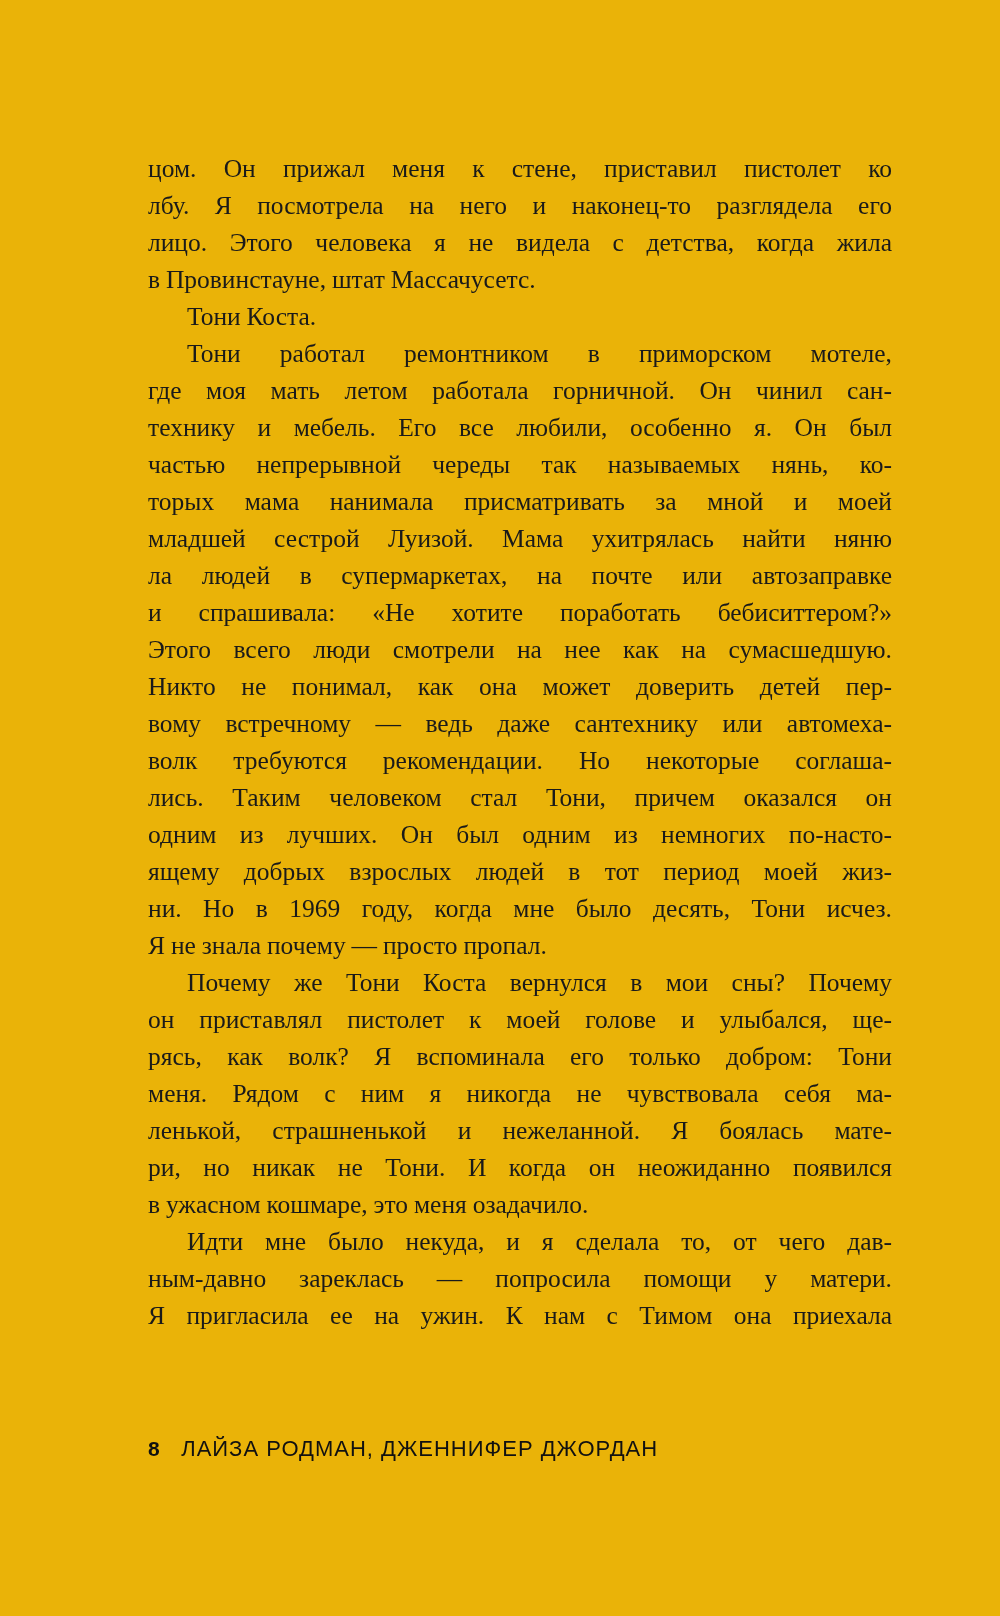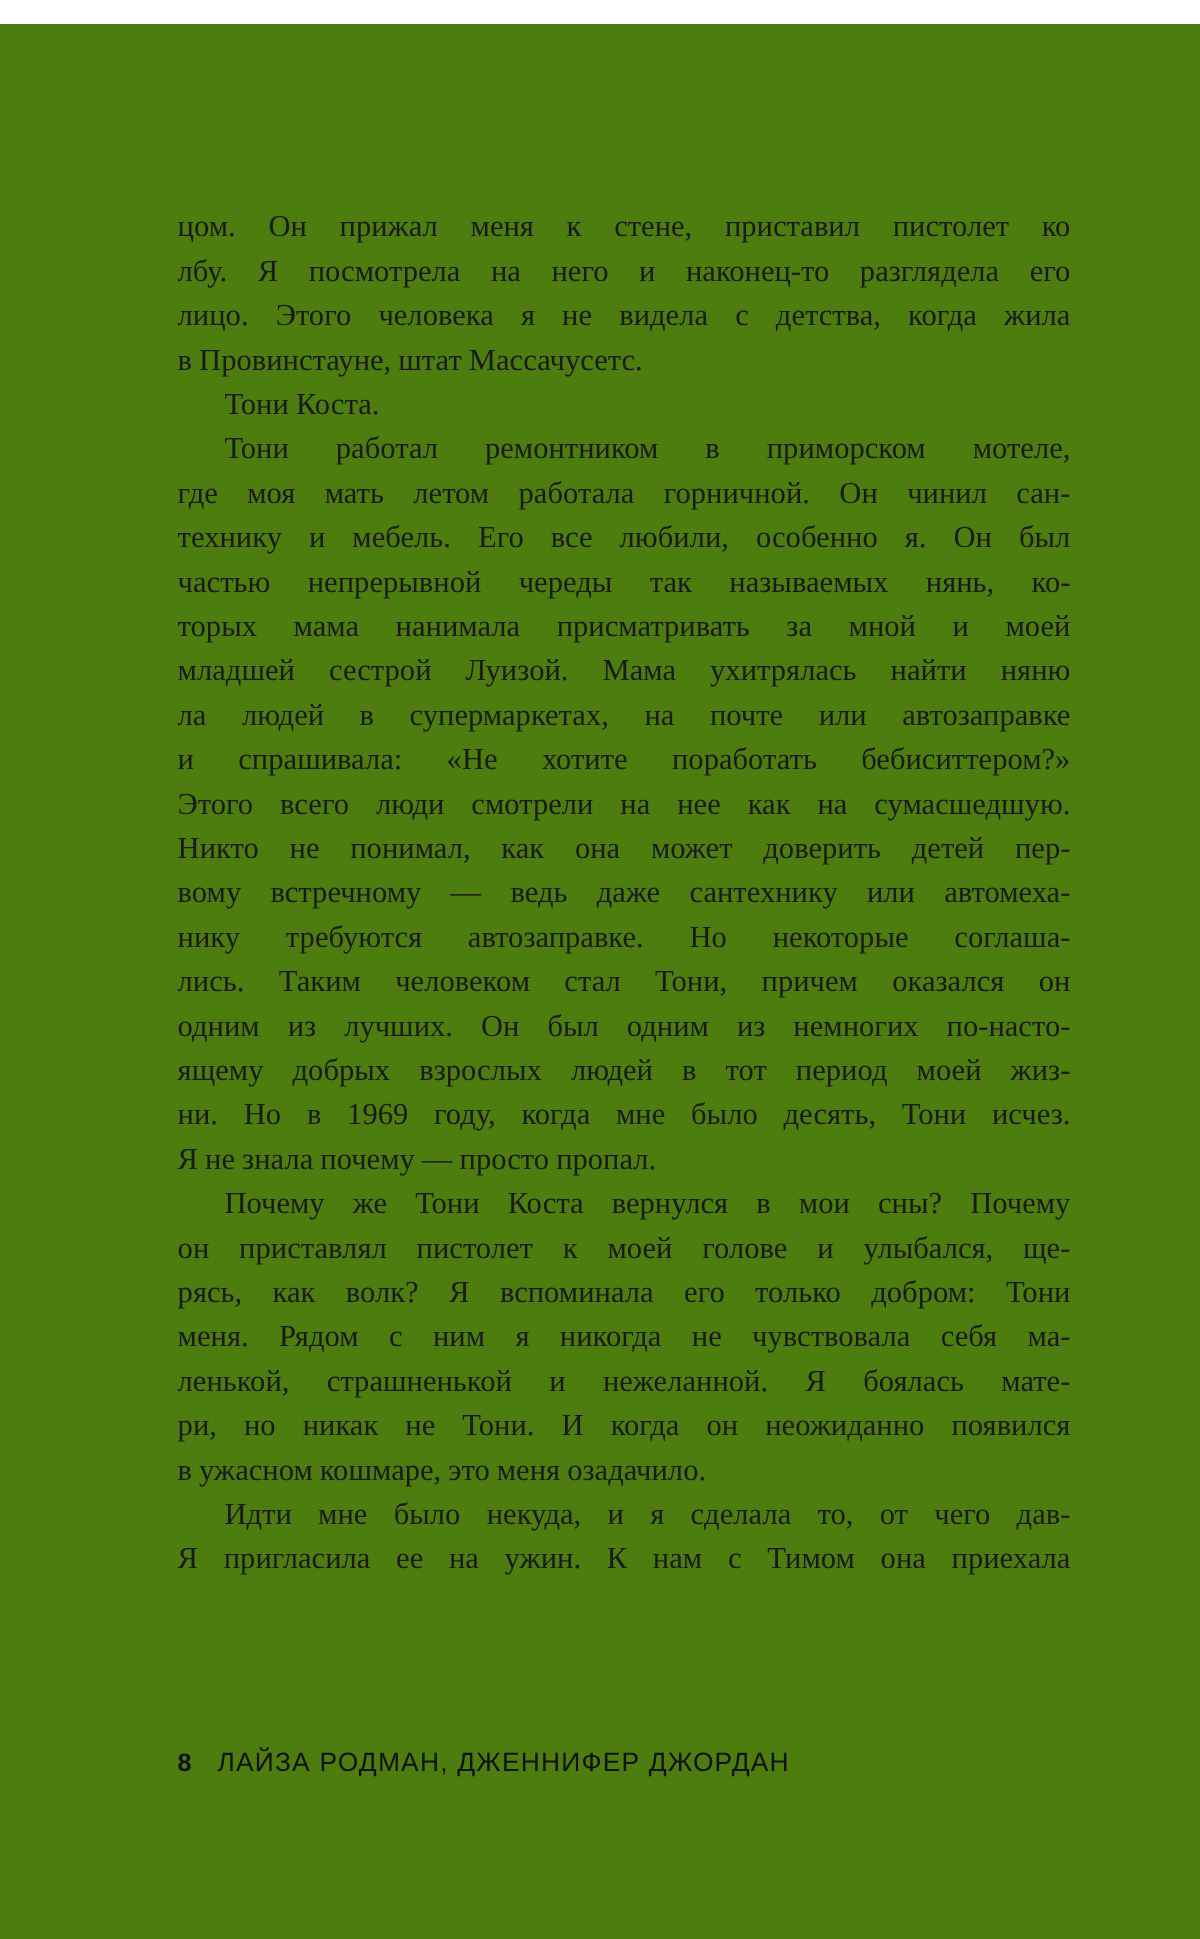--- a/index.html
+++ b/index.html
@@ -10,22 +10,21 @@
     width: 1000px;
     height: 1616px;
     background: #ffffff;
     font-family: "Liberation Serif", serif;
     position: relative;
     overflow: hidden;
   }
   .page {
     position: absolute;
     inset: 0;
-    background: #4d7c0f;
-    margin-top: 20px;
+    background: #eab308;
   }
   .text-block {
     position: absolute;
     left: 148px;
     top: 150px;
     width: 744px;
     color: #1a1a1a;
     font-size: 25.5px;
     line-height: 37px;
     word-spacing: -0.5px;
@@ -80,34 +79,35 @@
       <div class="line">где моя мать летом работала горничной. Он чинил сан-</div>
       <div class="line">технику и мебель. Его все любили, особенно я. Он был</div>
       <div class="line">частью непрерывной череды так называемых нянь, ко-</div>
       <div class="line">торых мама нанимала присматривать за мной и моей</div>
       <div class="line">младшей сестрой Луизой. Мама ухитрялась найти няню</div>
       <div class="line">ла людей в супермаркетах, на почте или автозаправке</div>
       <div class="line">и спрашивала: «Не хотите поработать бебиситтером?»</div>
       <div class="line">Этого всего люди смотрели на нее как на сумасшедшую.</div>
       <div class="line">Никто не понимал, как она может доверить детей пер-</div>
       <div class="line">вому встречному — ведь даже сантехнику или автомеха-</div>
-      <div class="line">нику требуются автозаправке. Но некоторые соглаша-</div>
+      <div class="line">волк требуются рекомендации. Но некоторые соглаша-</div>
       <div class="line">лись. Таким человеком стал Тони, причем оказался он</div>
       <div class="line">одним из лучших. Он был одним из немногих по-насто-</div>
       <div class="line">ящему добрых взрослых людей в тот период моей жиз-</div>
       <div class="line">ни. Но в 1969 году, когда мне было десять, Тони исчез.</div>
       <div class="line no-justify">Я не знала почему — просто пропал.</div>
       <div class="line indent">Почему же Тони Коста вернулся в мои сны? Почему</div>
       <div class="line">он приставлял пистолет к моей голове и улыбался, ще-</div>
       <div class="line">рясь, как волк? Я вспоминала его только добром: Тони</div>
       <div class="line">меня. Рядом с ним я никогда не чувствовала себя ма-</div>
       <div class="line">ленькой, страшненькой и нежеланной. Я боялась мате-</div>
       <div class="line">ри, но никак не Тони. И когда он неожиданно появился</div>
       <div class="line no-justify">в ужасном кошмаре, это меня озадачило.</div>
       <div class="line indent">Идти мне было некуда, и я сделала то, от чего дав-</div>
+      <div class="line">ным-давно зареклась — попросила помощи у матери.</div>
       <div class="line">Я пригласила ее на ужин. К нам с Тимом она приехала</div>
     </main>
 
   <footer class="footer">
     <span class="pagenum">8</span>
     <span class="authors">ЛАЙЗА РОДМАН, ДЖЕННИФЕР ДЖОРДАН</span>
   </footer>
 
 </div>
 

